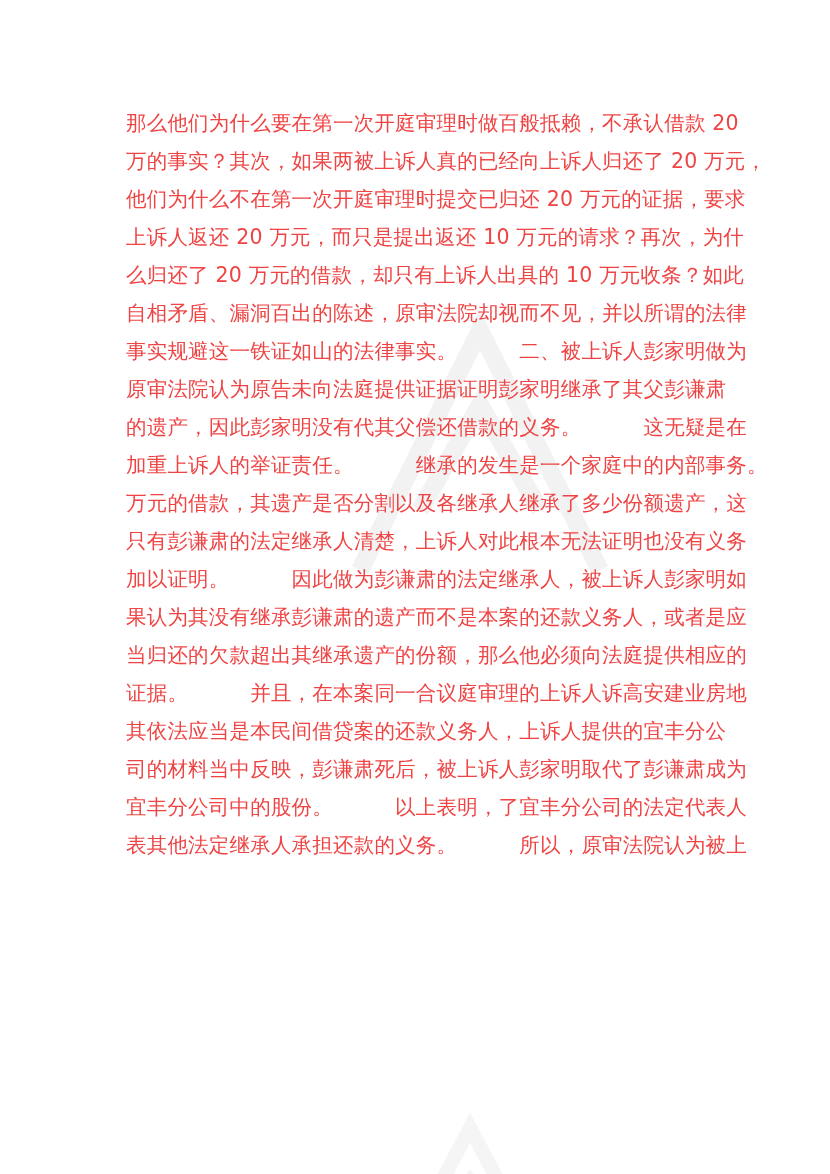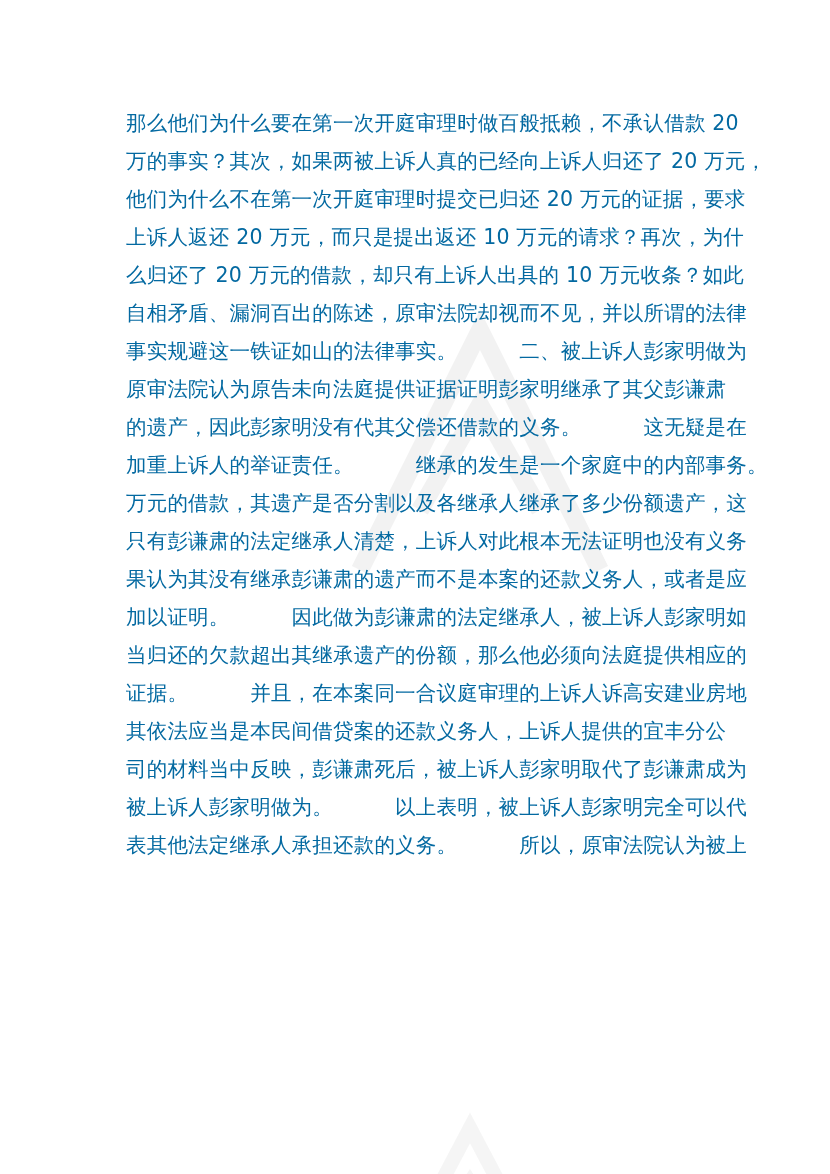--- a/index.html
+++ b/index.html
@@ -6,21 +6,21 @@
   body { width: 830px; height: 1174px; position: relative; overflow: hidden; }
   .page { position: absolute; left: 0; top: 0; width: 830px; height: 1174px; background: #fff; }
   .watermark {
     position: absolute; left: 330px; top: 300px; width: 300px; height: 300px;
     pointer-events: none; opacity: 0.5;
   }
   .watermark2 { left: 380px; top: 1110px; width: 180px; height: 180px; }
   .text-block {
     position: absolute; left: 126px; top: 104px; width: 582px;
     font-family: "DejaVu Sans", "Liberation Sans", sans-serif;
-    font-size: 20.5px; color: #0369a1;
+    font-size: 20.5px; color: #ef4444;
   }
   .line {
     height: 38px; line-height: 38px; white-space: nowrap;
     text-align: justify; text-align-last: justify; letter-spacing: 0.2px;
   }
 </style>
 </head>
 <body>
 
 <div class="page">
@@ -43,22 +43,22 @@
     <div class="line">他们为什么不在第一次开庭审理时提交已归还 20 万元的证据，要求</div>
     <div class="line">上诉人返还 20 万元，而只是提出返还 10 万元的请求？再次，为什</div>
     <div class="line">么归还了 20 万元的借款，却只有上诉人出具的 10 万元收条？如此</div>
     <div class="line">自相矛盾、漏洞百出的陈述，原审法院却视而不见，并以所谓的法律</div>
     <div class="line">事实规避这一铁证如山的法律事实。　　　二、被上诉人彭家明做为</div>
     <div class="line">原审法院认为原告未向法庭提供证据证明彭家明继承了其父彭谦肃</div>
     <div class="line">的遗产，因此彭家明没有代其父偿还借款的义务。　　　这无疑是在</div>
     <div class="line">加重上诉人的举证责任。　　　继承的发生是一个家庭中的内部事务。</div>
     <div class="line">万元的借款，其遗产是否分割以及各继承人继承了多少份额遗产，这</div>
     <div class="line">只有彭谦肃的法定继承人清楚，上诉人对此根本无法证明也没有义务</div>
+    <div class="line">加以证明。　　　因此做为彭谦肃的法定继承人，被上诉人彭家明如</div>
     <div class="line">果认为其没有继承彭谦肃的遗产而不是本案的还款义务人，或者是应</div>
-    <div class="line">加以证明。　　　因此做为彭谦肃的法定继承人，被上诉人彭家明如</div>
     <div class="line">当归还的欠款超出其继承遗产的份额，那么他必须向法庭提供相应的</div>
     <div class="line">证据。　　　并且，在本案同一合议庭审理的上诉人诉高安建业房地</div>
     <div class="line">其依法应当是本民间借贷案的还款义务人，上诉人提供的宜丰分公</div>
     <div class="line">司的材料当中反映，彭谦肃死后，被上诉人彭家明取代了彭谦肃成为</div>
-    <div class="line">被上诉人彭家明做为。　　　以上表明，被上诉人彭家明完全可以代</div>
+    <div class="line">宜丰分公司中的股份。　　　以上表明，了宜丰分公司的法定代表人</div>
     <div class="line">表其他法定继承人承担还款的义务。　　　所以，原审法院认为被上</div>
   </div>
 </div>
 
 </body></html>

